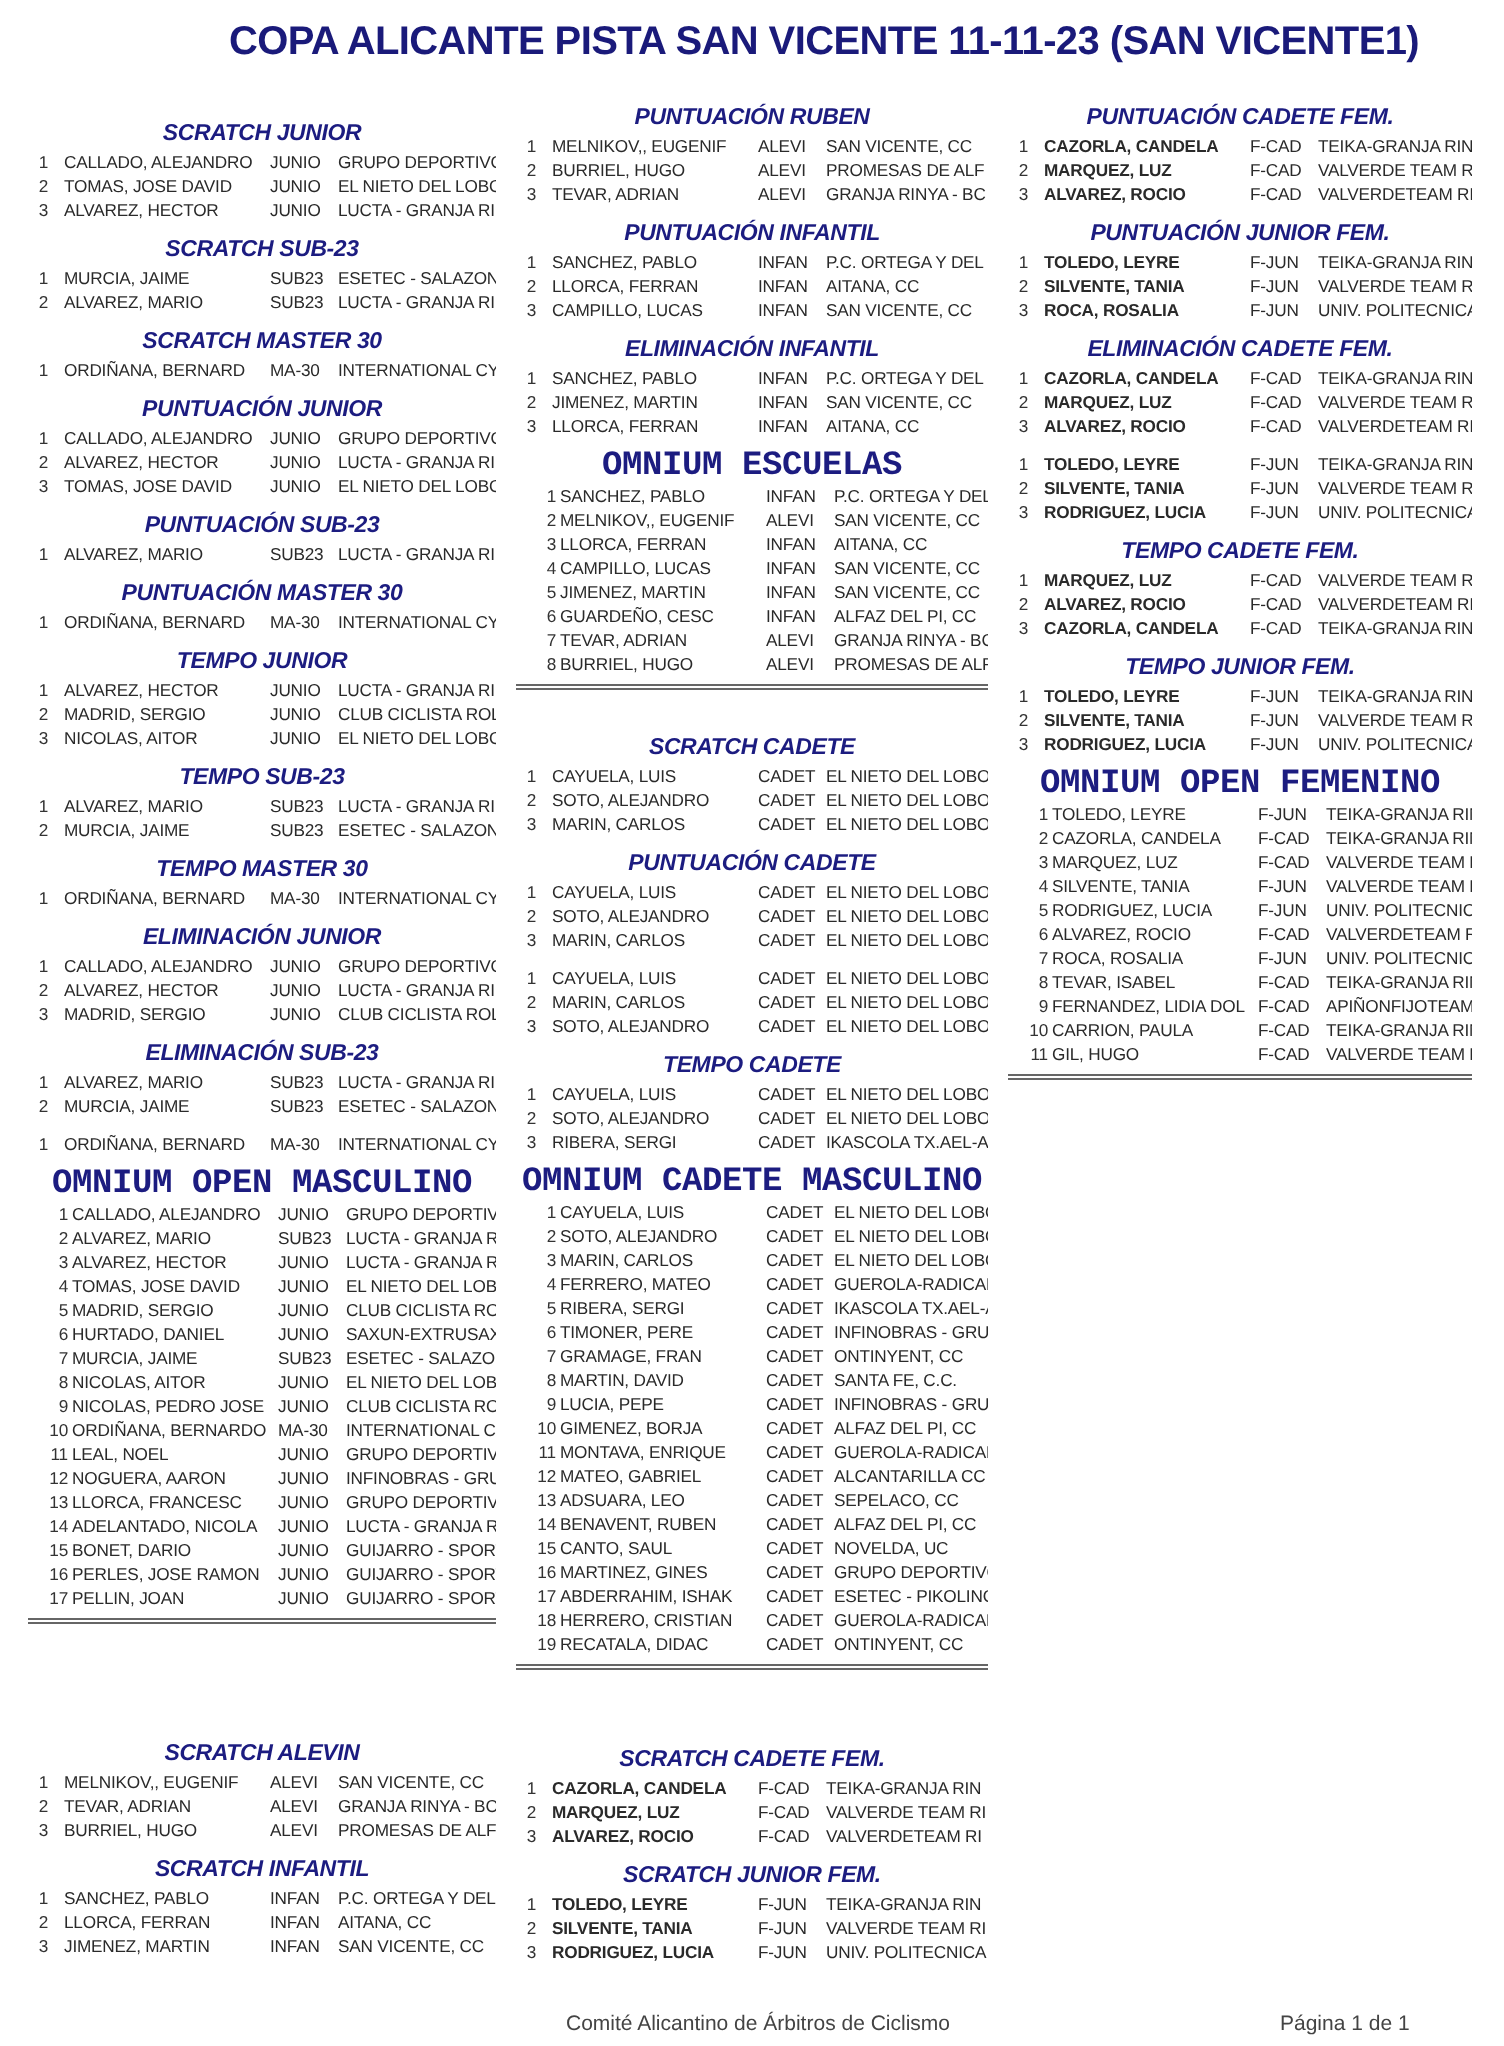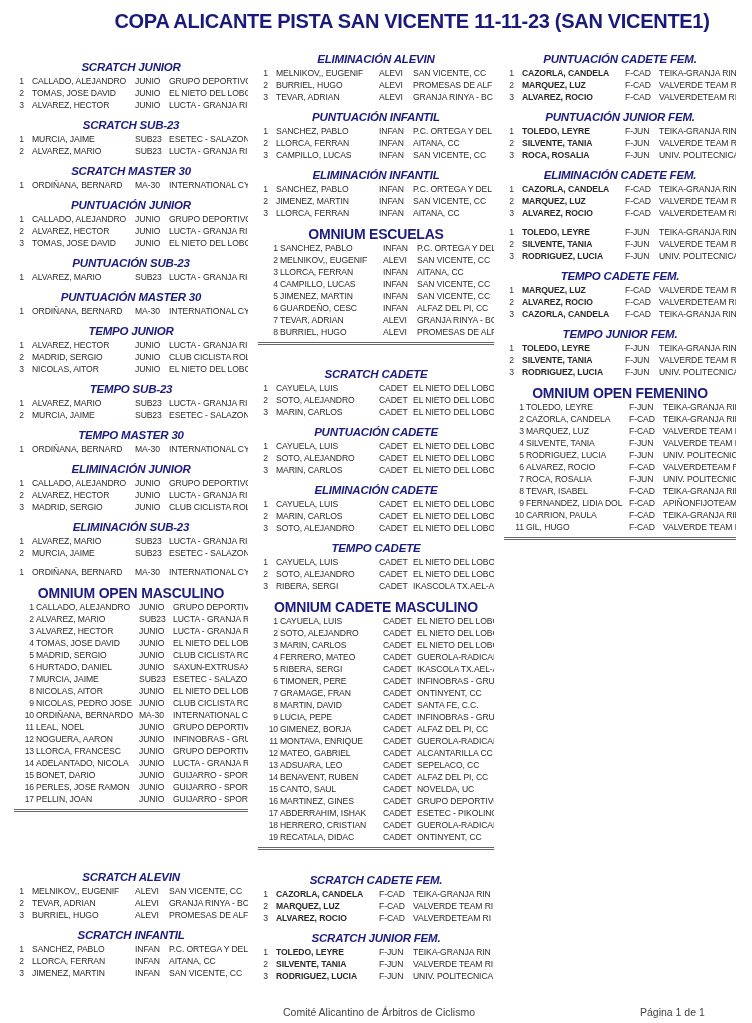--- a/index.html
+++ b/index.html
@@ -5,21 +5,21 @@
   html, body { margin: 0; padding: 0; background: #ffffff; }
   body { width: 752px; height: 1023px; position: relative; overflow: hidden;
          font-family: "Liberation Sans", sans-serif; color: #222; }
   .title { position: absolute; top: 10px; left: 0; width: 752px; text-align: center;
            font-family: "Liberation Sans", sans-serif; font-weight: bold; font-size: 20px;
            color: #1a1a7a; letter-spacing: -0.3px; margin-left: 36px; }
   .col { position: absolute; }
   .sec { margin-bottom: 7px; }
   .sec-title { text-align: center; font-weight: bold; font-style: italic; font-size: 11.5px;
                color: #1c1c80; line-height: 15px; letter-spacing: -0.2px; }
-  .sec-title.omnium { font-style: normal; font-size: 14px; line-height: 16px; }
+  .sec-title.omnium { font-style: normal; font-size: 17px; line-height: 16px; font-family: Liberation Mono, monospace; }
   .row { display: flex; font-size: 8.6px; line-height: 12px; white-space: nowrap;
          color: #2a2a2a; letter-spacing: -0.1px; }
   .pos { width: 10px; text-align: right; color: #333; }
   .name { width: 103px; padding-left: 8px; overflow: hidden; }
   .cat { width: 34px; }
   .team { flex: 1; overflow: hidden; }
   .omn .pos { width: 20px; }
   .omn .name { padding-left: 2px; width: 103px; }
   .fem .name { font-weight: bold; }
   .rule { border-top: 1px solid #666; border-bottom: 1px solid #666; height: 1px; margin: 4px 0 0 0; }
@@ -306,21 +306,21 @@
         <span class="pos">17</span>
         <span class="name">PELLIN, JOAN</span>
         <span class="cat">JUNIO</span>
         <span class="team">GUIJARRO -  SPORTI</span>
       </div>
       <div class="rule"></div>
     </div>
   </div>
 <div class="col" id="col1" style="left:258px; top:52px; width:236px;">
     <div class="sec">
-      <div class="sec-title">ELIMINACIÓN ALEVIN</div>
+      <div class="sec-title">PUNTUACIÓN RUBEN</div>
       <div class="row">
         <span class="pos">1</span>
         <span class="name">MELNIKOV,, EUGENIF</span>
         <span class="cat">ALEVI</span>
         <span class="team">SAN VICENTE, CC</span>
       </div>
       <div class="row">
         <span class="pos">2</span>
         <span class="name">BURRIEL, HUGO</span>
         <span class="cat">ALEVI</span>
@@ -463,21 +463,20 @@
         <span class="team">EL NIETO DEL LOBO</span>
       </div>
       <div class="row">
         <span class="pos">3</span>
         <span class="name">MARIN, CARLOS</span>
         <span class="cat">CADET</span>
         <span class="team">EL NIETO DEL LOBO</span>
       </div>
     </div>
     <div class="sec">
-      <div class="sec-title">ELIMINACIÓN CADETE</div>
       <div class="row">
         <span class="pos">1</span>
         <span class="name">CAYUELA, LUIS</span>
         <span class="cat">CADET</span>
         <span class="team">EL NIETO DEL LOBO</span>
       </div>
       <div class="row">
         <span class="pos">2</span>
         <span class="name">MARIN, CARLOS</span>
         <span class="cat">CADET</span>

